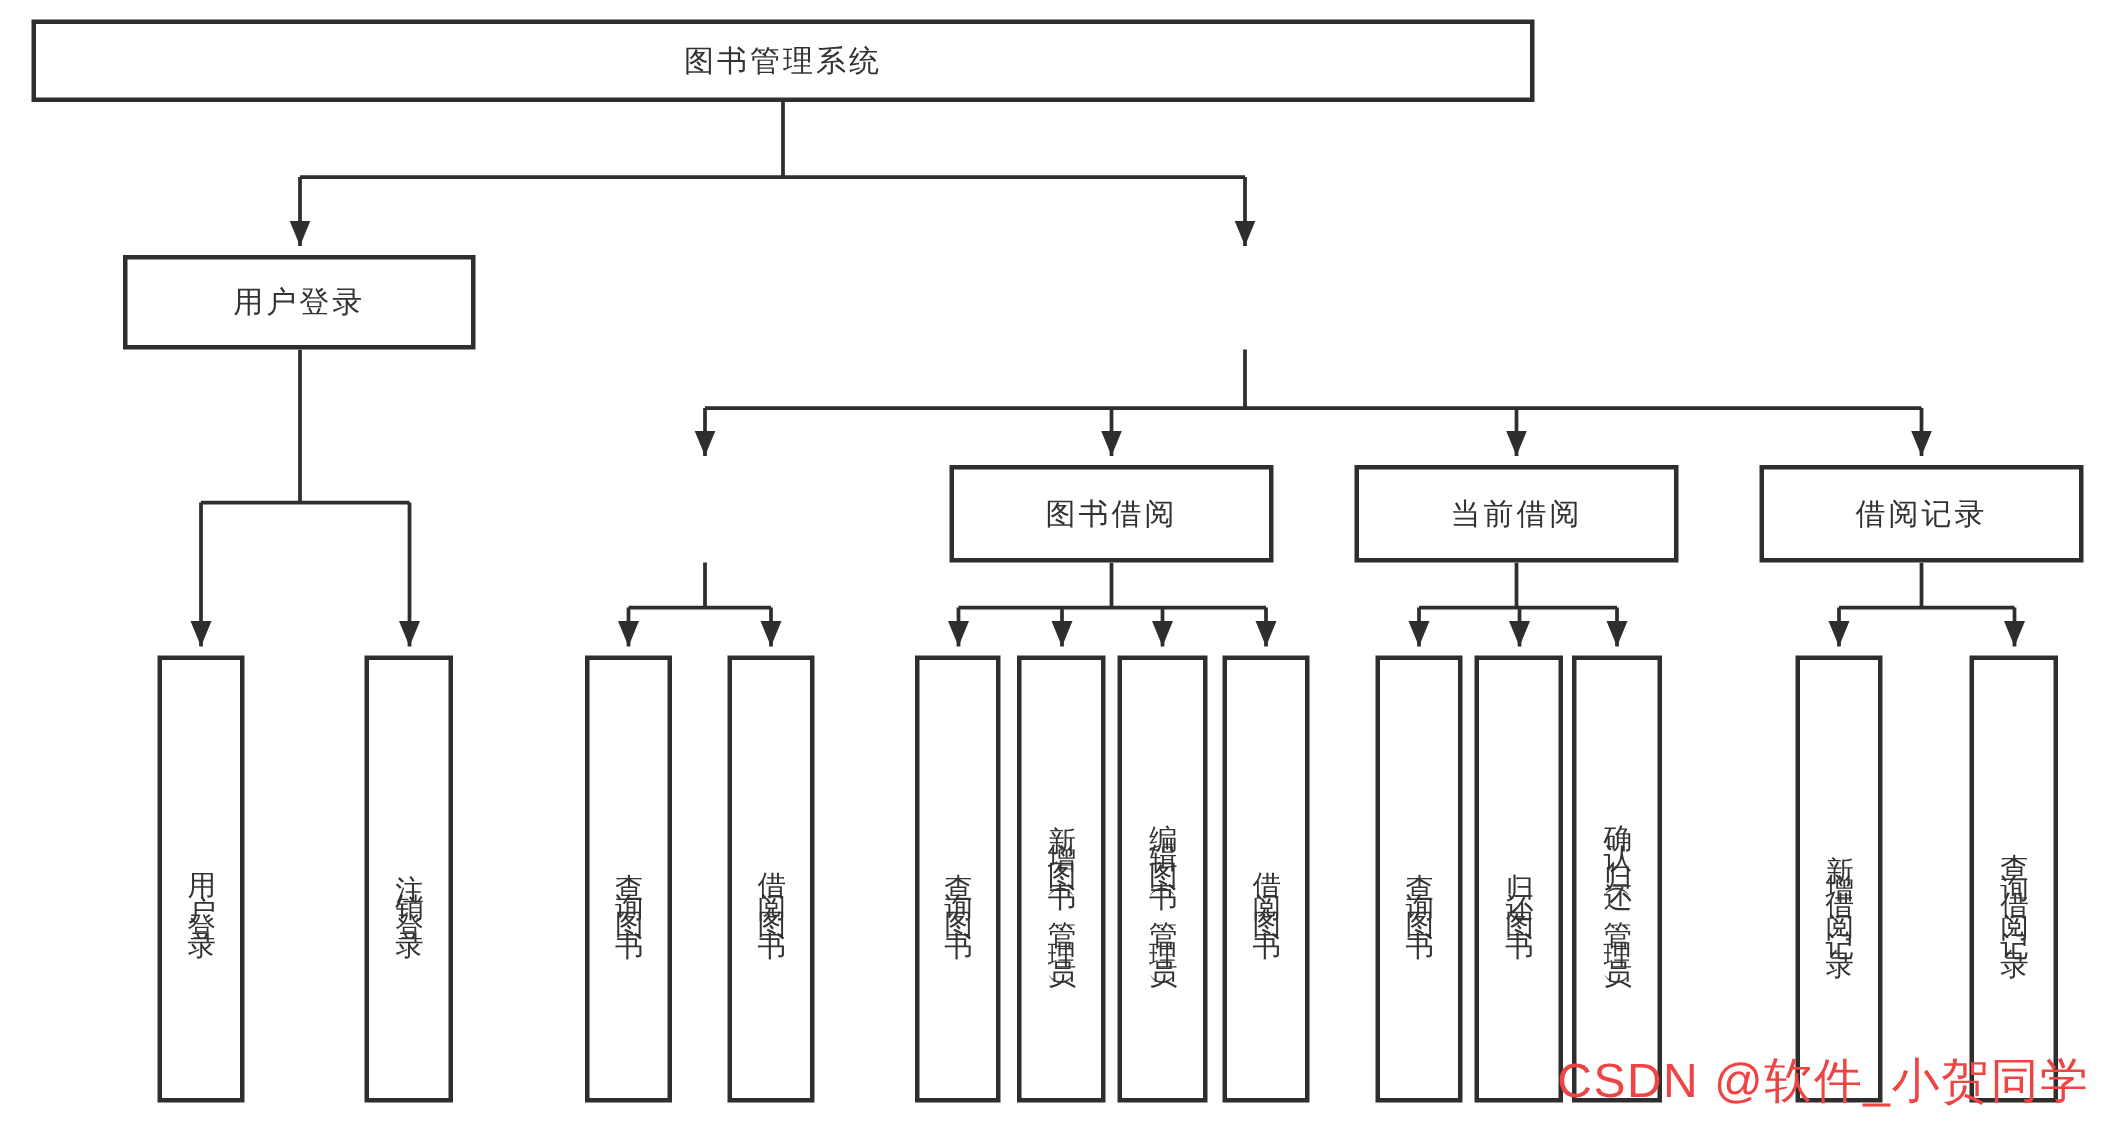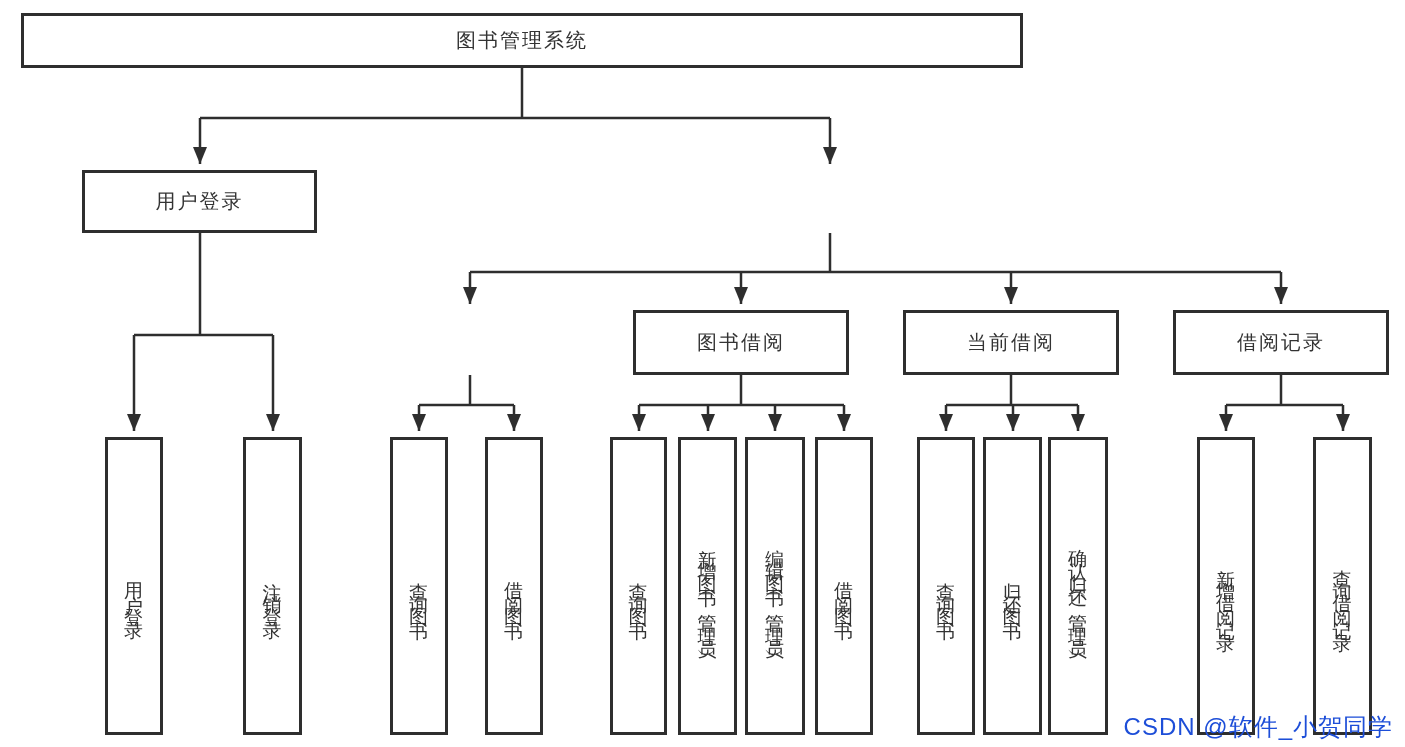--- a/index.html
+++ b/index.html
@@ -34,23 +34,23 @@
     font-size: 19px;
     line-height: 1;
     letter-spacing: 13px;
     text-indent: 13px; 
   }
   .watermark {
     position: absolute;
     right: 12px;
     bottom: 4px;
     z-index: 2;
-    font-size: 24px;
+    font-size: 32px;
     letter-spacing: 1px;
-    color: #1d4ed8;
+    color: #ef4444;
     white-space: nowrap;
   }
 </style>
 </head>
 <body>
 
 <div class="canvas">
 
   <svg class="wires" width="1405" height="747" viewBox="0 0 1405 747">
     <defs>

